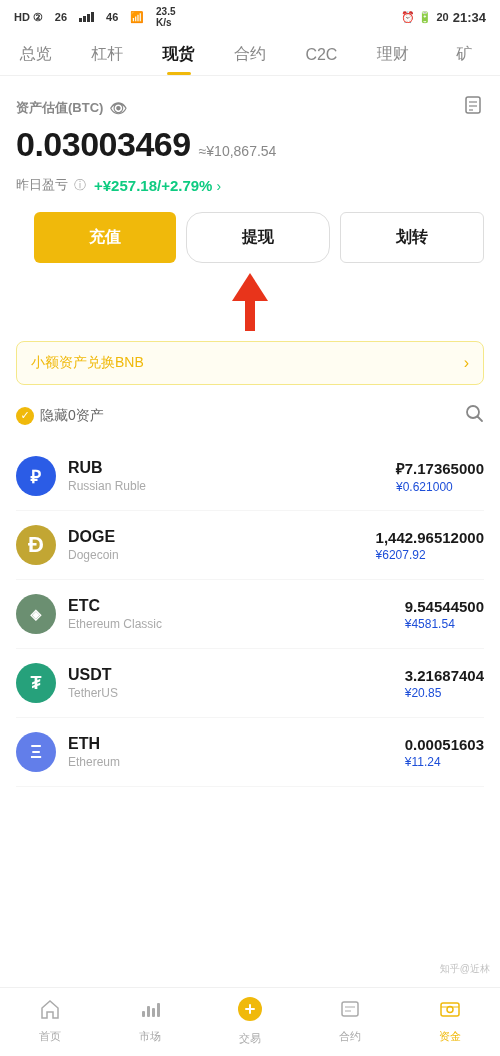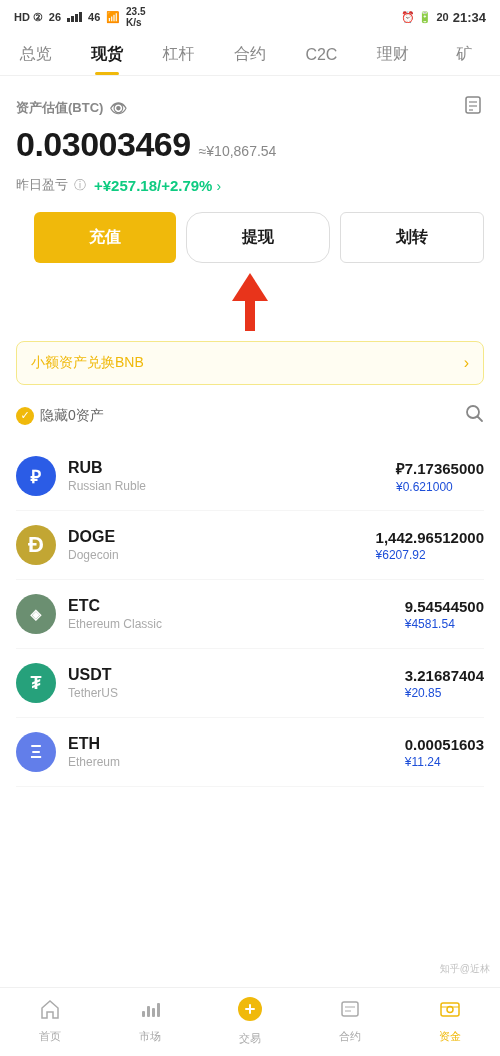--- a/index.html
+++ b/index.html
@@ -16,21 +16,21 @@
     
     .status-bar {
       background: #fff;
       display: flex;
       justify-content: space-between;
       align-items: center;
       padding: 6px 14px 4px 14px;
       font-size: 11px;
       color: #333;
     }
-    .status-left { display: flex; align-items: center; gap: 6px; font-size: 11px; font-weight: 600; }
+    .status-left { display: flex; align-items: center; gap: 12px; font-size: 11px; font-weight: 600; }
     .status-right { display: flex; align-items: center; gap: 4px; font-size: 11px; font-weight: 600; }
     .signal-bars { display: flex; align-items: flex-end; gap: 1px; }
     .signal-bar { background: #333; width: 3px; }
 
     
     .nav-tabs {
       display: flex;
       align-items: center;
       padding: 2px 0 0 0;
       border-bottom: 1px solid #f0f0f0;
@@ -311,22 +311,22 @@
   <div class="status-right">
     <span>⏰</span>
     <span>🔋</span>
     <span style="font-size:11px;">20</span>
     <span style="font-size:13px;font-weight:700;">21:34</span>
   </div>
 </div>
 
 <div class="nav-tabs">
   <div class="nav-tab">总览</div>
+  <div class="nav-tab">杠杆</div>
   <div class="nav-tab active">现货</div>
-  <div class="nav-tab">杠杆</div>
   <div class="nav-tab">合约</div>
   <div class="nav-tab">C2C</div>
   <div class="nav-tab">理财</div>
   <div class="nav-tab">矿</div>
 </div>
 
 <div class="main-content">
 
   <div class="asset-label">
     <div class="asset-label-left">

